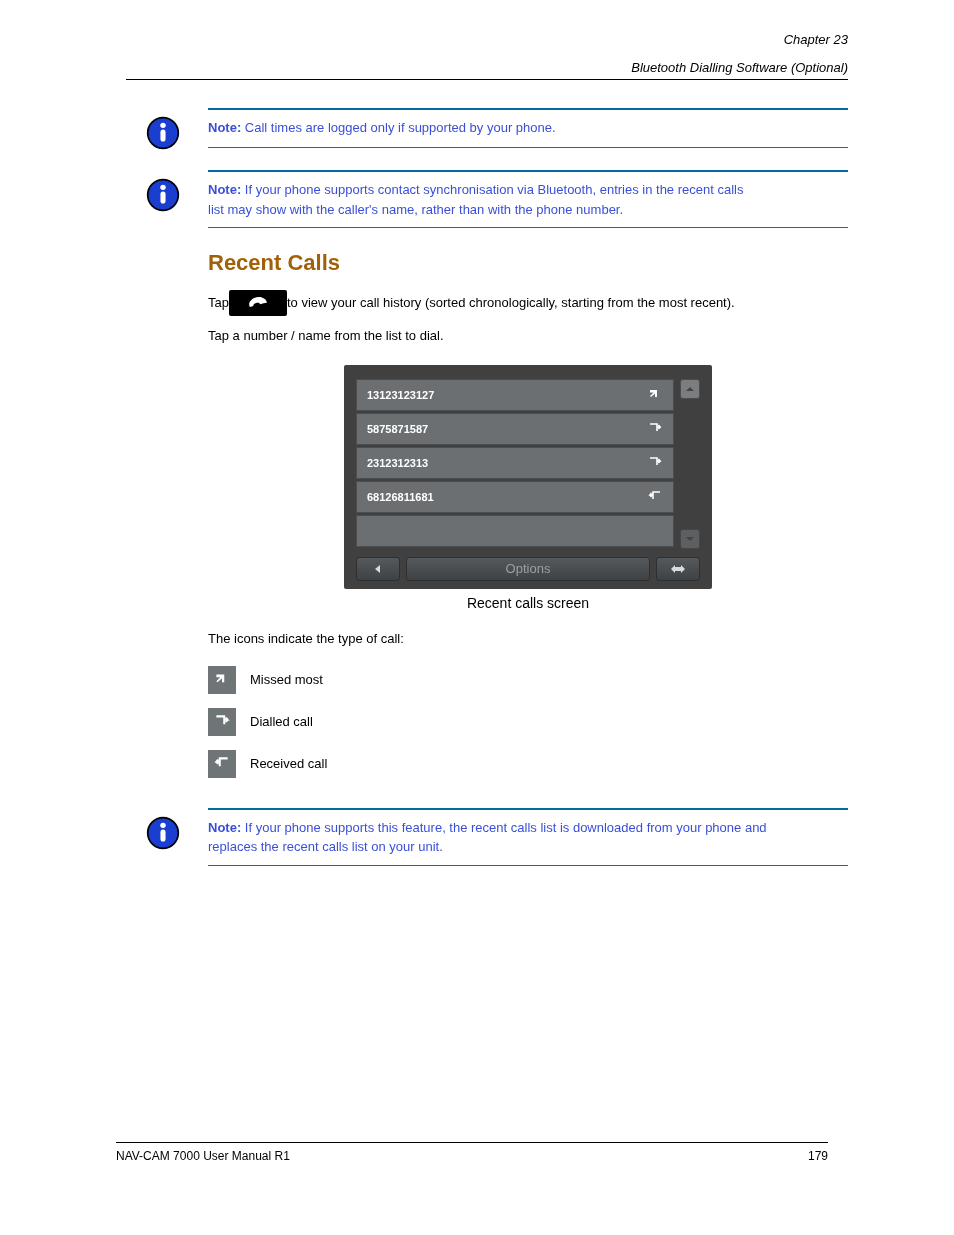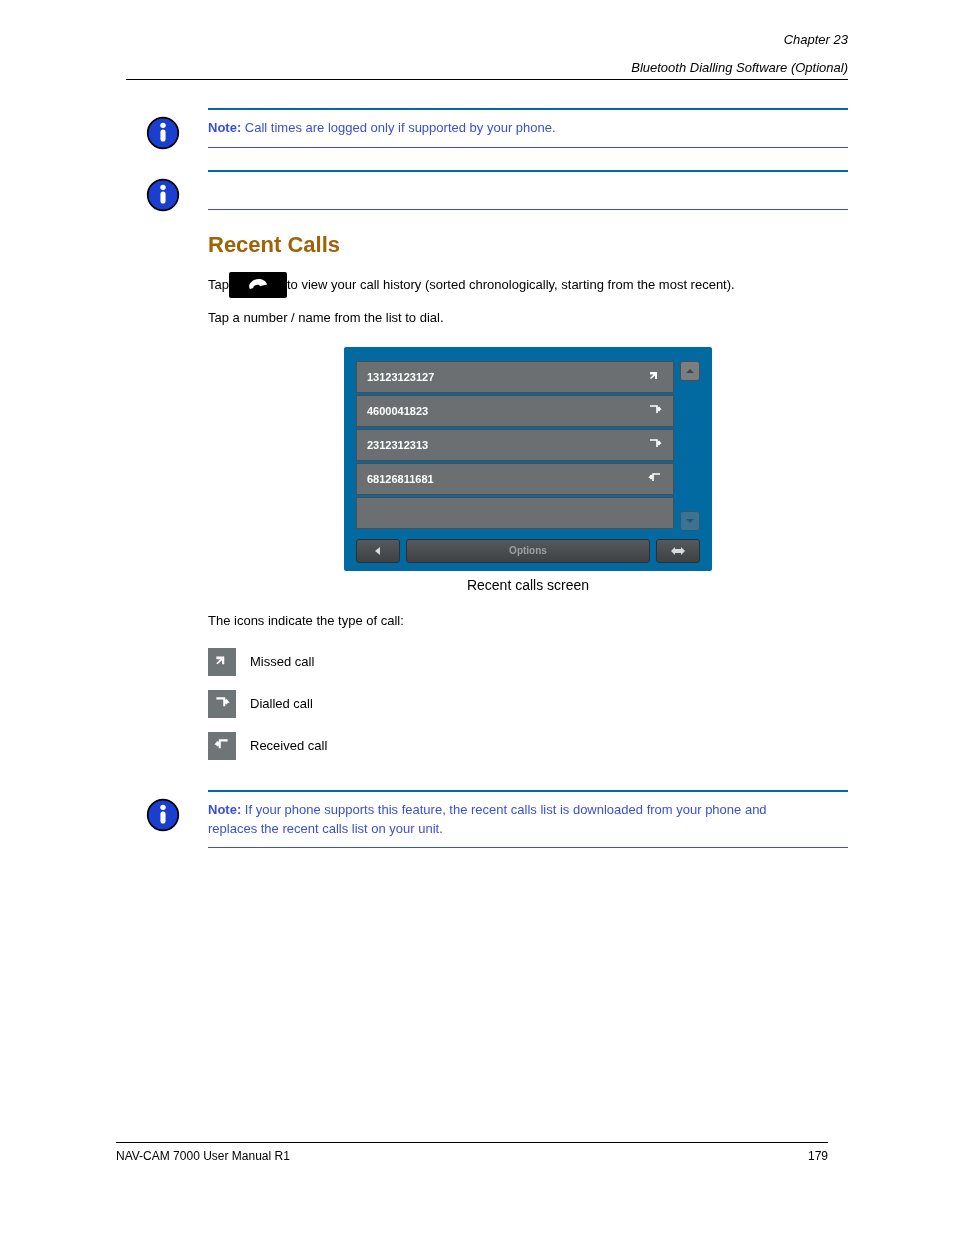--- a/index.html
+++ b/index.html
@@ -84,21 +84,21 @@
     border-radius: 2px;
   }
   .dial-icon svg { position: absolute; top: 3px; left: 18px; }
   .screenshot-wrap {
     display: flex;
     justify-content: center;
     margin: 18px 0 6px 0;
   }
   .phone-ui {
     width: 368px;
-    background: #0369a1;
+    background: #404040;
     padding: 14px 12px 8px 12px;
     border-radius: 2px;
     font-family: Arial, sans-serif;
   }
   .list-area {
     display: flex;
     gap: 6px;
   }
   .rows {
     flex: 1;
@@ -139,22 +139,22 @@
   }
   .sk {
     height: 24px;
     background: linear-gradient(#55595b,#3e4244);
     border: 1px solid #2d3032;
     border-radius: 3px;
     display: flex;
     align-items: center;
     justify-content: center;
     color: #9aa0a2;
-    font-size: 10px;
-    font-weight: bold;
+    font-size: 13px;
+    font-weight: normal;
   }
   .sk-back { width: 44px; }
   .sk-options { flex: 1; }
   .sk-switch { width: 44px; }
   .figcap {
     text-align: center;
     font-size: 14px;
     margin: 6px 0 18px 0;
   }
   .legend {
@@ -210,20 +210,25 @@
     </div>
 
     <div class="note-block">
       <span class="note-icon">
         <svg class="info-icon-svg" viewBox="0 0 40 40">
           <circle cx="20" cy="20" r="18" fill="#1a3fd0" stroke="#000" stroke-width="2"></circle>
           <circle cx="20" cy="11" r="3.2" fill="#fff"></circle>
           <rect x="17" y="16" width="6" height="14" rx="3" fill="#fff"></rect>
         </svg>
       </span>
+      <p>
+        <span class="note-word">Note:</span>
+        <span>If your phone supports contact synchronisation via Bluetooth, entries in the recent calls</span><br>
+        <span>list may show with the caller's name, rather than with the phone number.</span>
+      </p>
     </div>
 
     <div class="h2">Recent Calls</div>
 
     <div class="para inline-row">
       <span>Tap</span>
       <span class="dial-icon">
         <svg width="22" height="20" viewBox="0 0 24 24">
           <path d="M6 3 C4 5 3 8 4 12 C5 16 9 20 14 21 C17 22 20 20 21 18 L18 15 C17 16 15 16 13 14 C11 12 11 10 12 9 L9 6 C8 5 7 4 6 3 Z" transform="rotate(120 12 12)" fill="#fff"></path>
         </svg>
@@ -239,21 +244,21 @@
           <div class="rows">
             <div class="row">
               <span>13123123127</span>
               <span class="ctype-icon">
                 <svg width="16" height="16" viewBox="0 0 16 16">
                     <path d="M3 3 h7 v7 h-2 v-3.5 L4 10 3 9 6.5 5.5 H3 z" fill="#fff"></path>
                   </svg>
               </span>
             </div>
             <div class="row">
-              <span>4600041823</span>
+              <span>5875871587</span>
               <span class="ctype-icon">
                 <svg width="16" height="16" viewBox="0 0 16 16">
                     <path d="M3 3 h7 v7 M10 6 l3 0 l-1.5 -2 M13 6 l-1.5 2" stroke="#fff" stroke-width="1.6" fill="none"></path>
                   </svg>
               </span>
             </div>
             <div class="row">
               <span>2312312313</span>
               <span class="ctype-icon">
                 <svg width="16" height="16" viewBox="0 0 16 16">
@@ -306,21 +311,21 @@
 
     <p class="para">The icons indicate the type of call:</p>
 
     <div class="legend">
       <div class="legend-row">
         <span class="legend-icon">
           <svg width="18" height="18" viewBox="0 0 16 16">
               <path d="M3 3 h7 v7 h-2 v-3.5 L4 10 3 9 6.5 5.5 H3 z" fill="#fff"></path>
             </svg>
         </span>
-        <span>Missed call</span>
+        <span>Missed most</span>
       </div>
       <div class="legend-row">
         <span class="legend-icon">
           <svg width="18" height="18" viewBox="0 0 16 16">
               <path d="M3 3 h7 v7 M10 6 l3 0 l-1.5 -2 M13 6 l-1.5 2" stroke="#fff" stroke-width="1.8" fill="none"></path>
             </svg>
         </span>
         <span>Dialled call</span>
       </div>
       <div class="legend-row">

